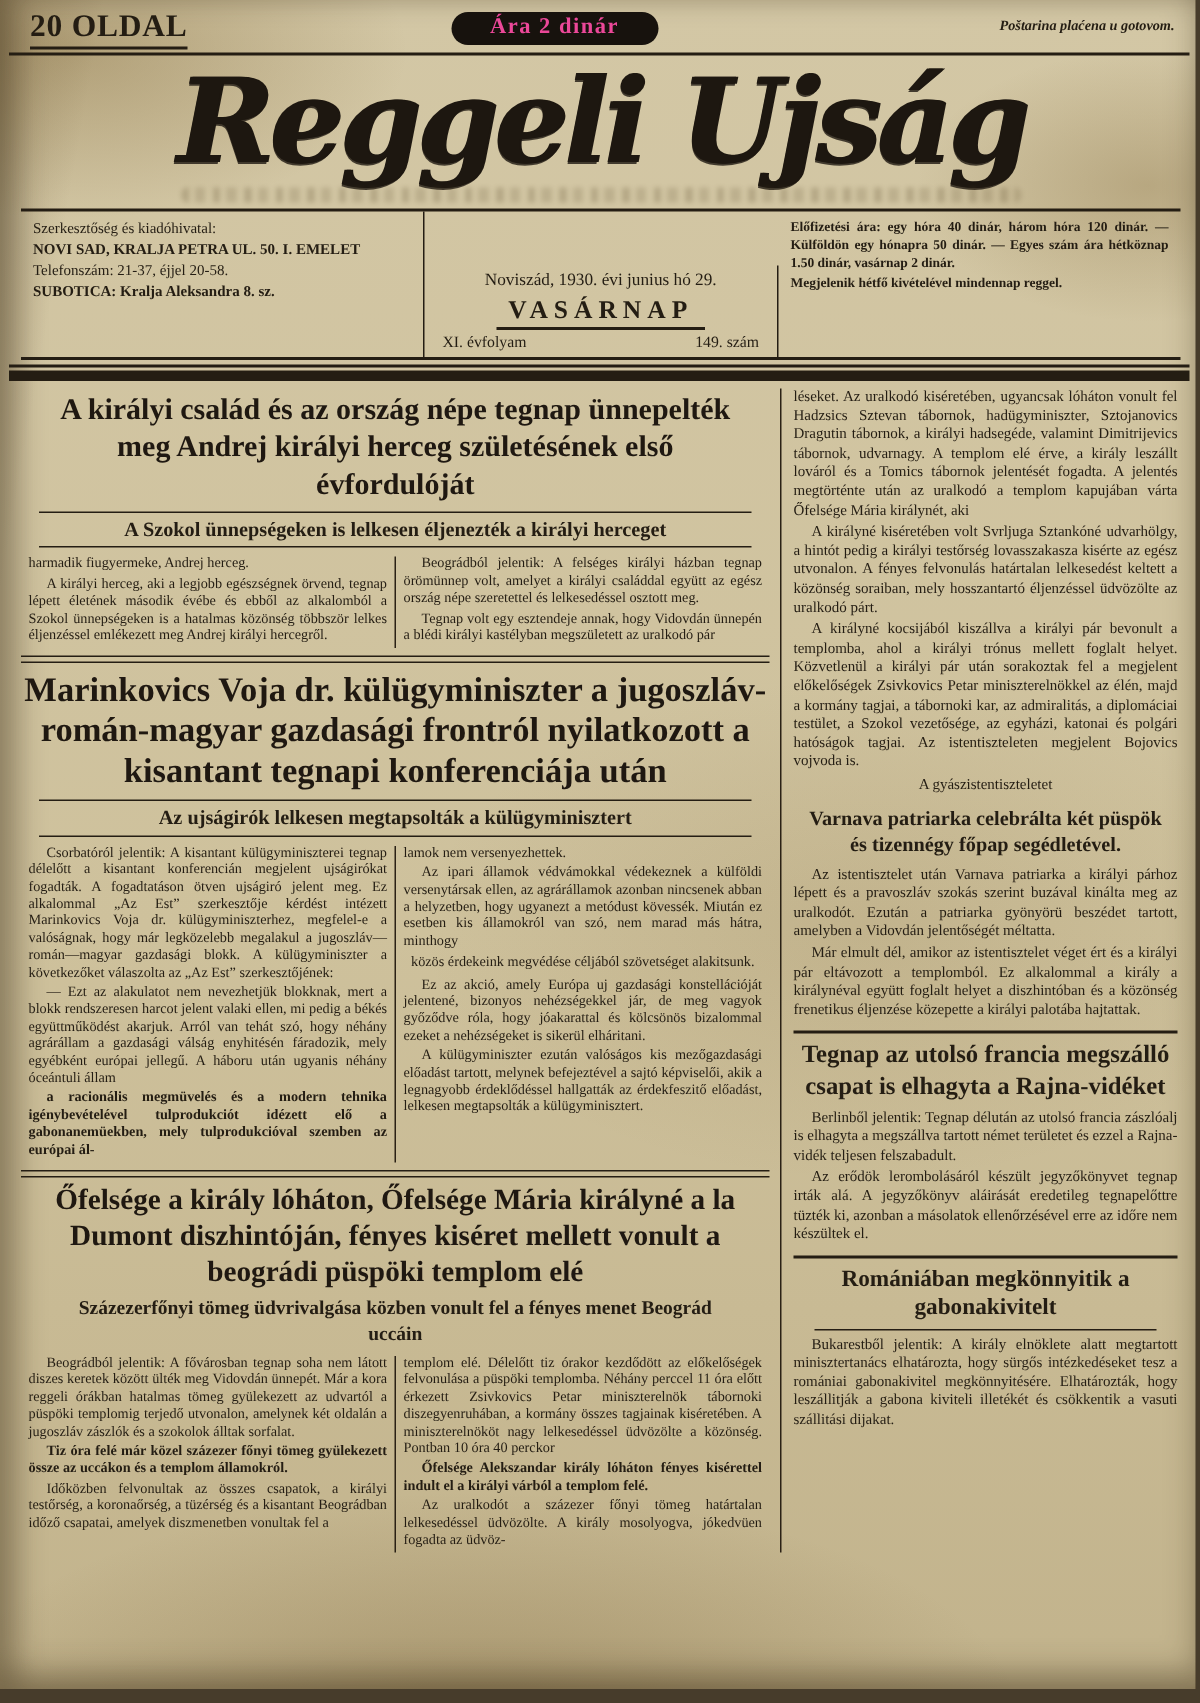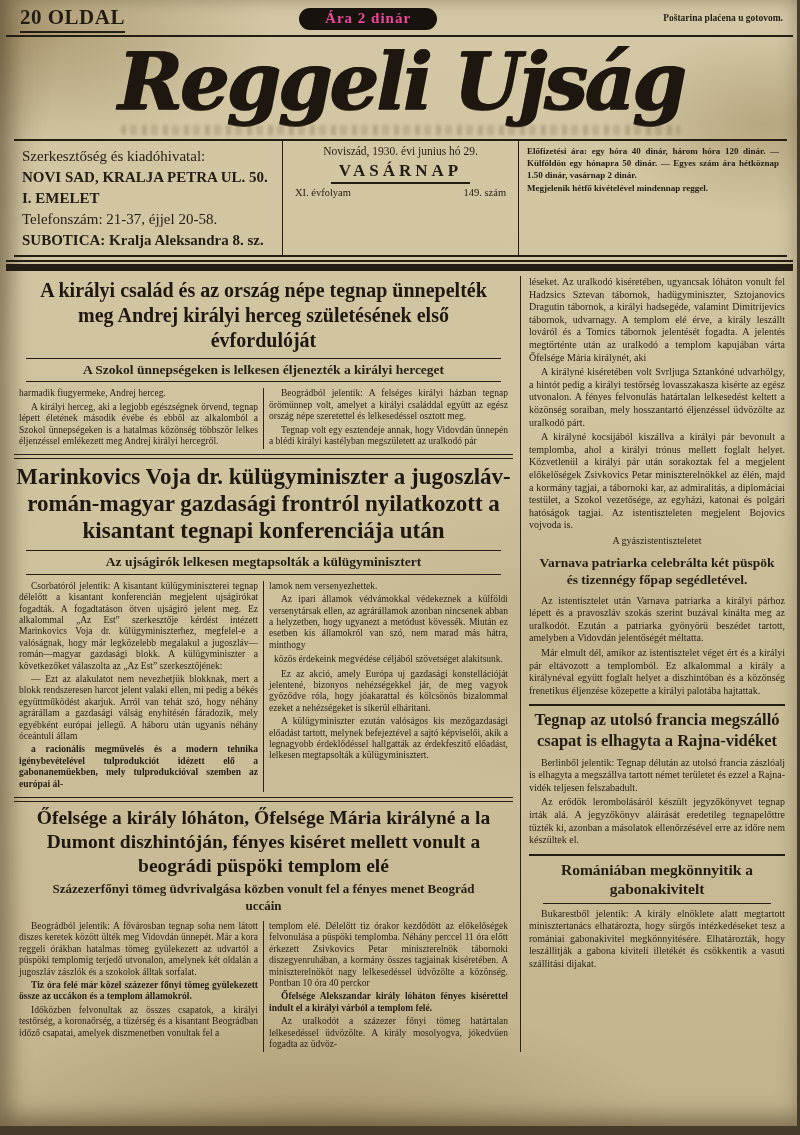--- a/index.html
+++ b/index.html
@@ -25,43 +25,43 @@
   }
 
   
   .topbar { display: flex; align-items: center; justify-content: space-between; padding: 2px 4px 1px 6px; }
   .pages { font-size: 21px; font-weight: bold; letter-spacing: .5px; border-bottom: 2px solid #241d13; padding-bottom: 1px; }
   .price-box {
     background: #17120d; color: #ec4899; border-radius: 12px;
     padding: 2px 26px 3px; font-size: 15px; font-weight: bold; letter-spacing: 1px;
     transform: translateX(-26px);
   }
-  .postage { font-size: 9.5px; font-weight: bold; max-width: 170px; text-align: right; line-height: 1.2; }
+  .postage { font-size: 9.5px; font-weight: bold; max-width: 170px; text-align: right; line-height: 1.2; font-style: italic; }
 
   .rule-med { border-top: 2.5px solid #241d13; margin: 1px -6px 0 -8px; }
 
   
   .masthead { text-align: center; }
   .masthead h1 {
     margin: 4px 0 0; font-family: "DejaVu Serif", serif;
     font-style: italic; font-weight: bold; font-size: 78px; line-height: 1.04;
     letter-spacing: -3px; color: #1d1710;
     text-shadow: 1.5px 0 0 #1d1710, 0 1px 0 rgba(29,23,16,.8);
   }
   .ghost {
     height: 10px; width: 560px; margin: 3px auto 0; opacity: .45;
     background: repeating-linear-gradient(90deg, rgba(92,76,44,.55) 0 5px, transparent 5px 9px, rgba(92,76,44,.4) 9px 16px, transparent 16px 21px);
     filter: blur(1.6px); border-radius: 4px;
   }
 
   
   .issue-bar { display: flex; border-top: 2px solid #241d13; border-bottom: 2px solid #241d13; margin-top: 4px; }
-  .office { flex: 1.15; padding: 5px 8px 4px; border-right: 1.5px solid #241d13; font-size: 15px; line-height: 1.4; }
+  .office { flex: 1.15; padding: 5px 8px 4px; border-right: 1.5px solid #241d13; font-size: 10px; line-height: 1.4; }
   .office .addr { font-weight: bold; }
-  .datebox { flex: 1; padding: 4px 8px; border-right: 1.5px solid #241d13; text-align: center; }
+  .datebox { flex: 1; padding: 4px 8px; border-right: 1.5px solid #241d13; text-align: center; margin-top: 36px; }
   .datebox .date { font-size: 11.5px; }
   .datebox .day {
     display: inline-block; font-size: 17px; font-weight: bold; letter-spacing: 4px;
     border-bottom: 2.5px solid #241d13; padding: 1px 8px 1px; margin: 3px 0 3px;
   }
   .vol-row { display: flex; justify-content: space-between; font-size: 10.5px; padding: 0 4px; }
   .subs { flex: 1.15; padding: 5px 8px 4px; font-size: 9px; font-weight: bold; line-height: 1.32; text-align: justify; }
   .subs .note { display: block; margin-top: 1px; }
 
   .heavy-rule { margin: 3px -6px 0 -8px; border-top: 2px solid #241d13; }

